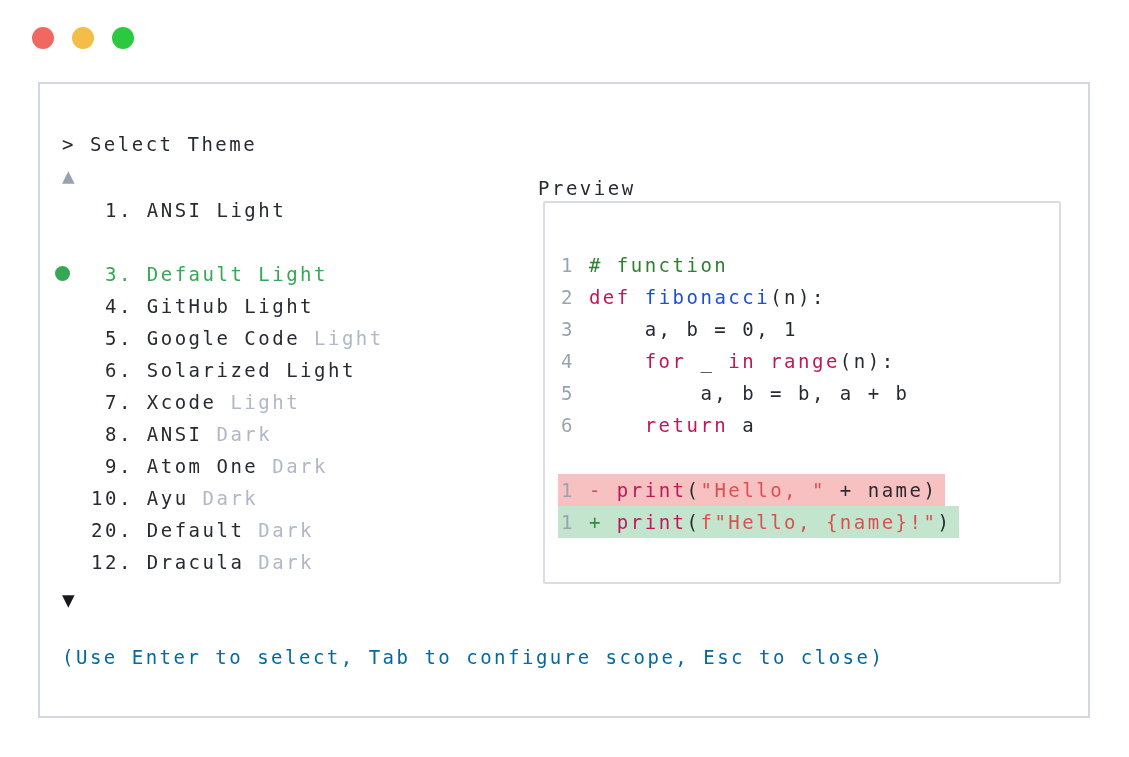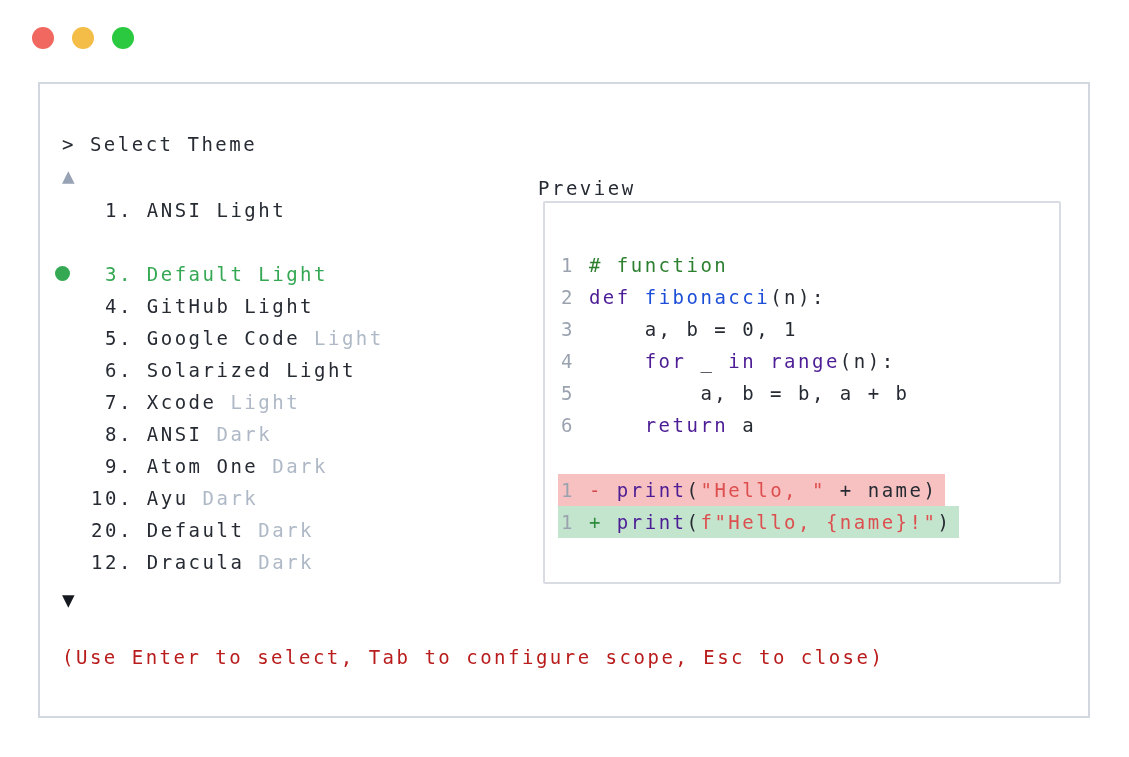--- a/index.html
+++ b/index.html
@@ -22,36 +22,36 @@
                color:#15181e;font-size:21px;letter-spacing:0;cursor:default;}
 
   .theme-list{position:absolute;left:14px;top:110px;}
   .trow{display:flex;height:32px;line-height:32px;cursor:default;}
   .marker{width:37px;position:relative;flex:0 0 37px;}
   .bullet{position:absolute;left:1px;top:8px;width:15px;height:15px;border-radius:50%;background:#34a853;}
   .rowtext{white-space:pre;}
   .sel{color:#34a853;}
   .muted{color:#aeb8c6;}
 
-  .help{position:absolute;left:22px;top:557px;height:32px;line-height:32px;color:#b91c1c;white-space:pre;}
+  .help{position:absolute;left:22px;top:557px;height:32px;line-height:32px;color:#0369a1;white-space:pre;}
 
   
   .preview-box{position:absolute;left:503px;top:93px;width:518px;height:383px;
                border:2px solid #d9dce3;border-radius:2px;box-sizing:border-box;background:#ffffff;margin-top:24px;}
   .code{position:absolute;left:16px;top:46px;}
   .code-line{height:32px;line-height:32px;white-space:pre;}
   .code-spacer{height:33px;}
   .linewrap{display:inline-block;height:32px;white-space:pre;}
   .bg-removed{background:#f8c1c1;padding:0 8px 0 3px;margin-left:-3px;}
   .bg-added{background:#c3e5ce;padding:0 8px 0 3px;margin-left:-3px;}
 
   .tk-num{color:#9ba3b0;}
   .tk-plain{color:#262b33;}
   .tk-comment{color:#2e8031;}
-  .tk-kw{color:#4c1d95;}
+  .tk-kw{color:#be185d;}
   .tk-fn{color:#1d4ed8;}
   .tk-str{color:#dd4f4f;}
   .tk-minus{color:#d34b4f;}
   .tk-plus{color:#2f8c3c;}
 </style>
 </head>
 <body>
 
 <div class="window-dots">
   <div class="wdot" style="background: rgb(240, 104, 95);"></div>

